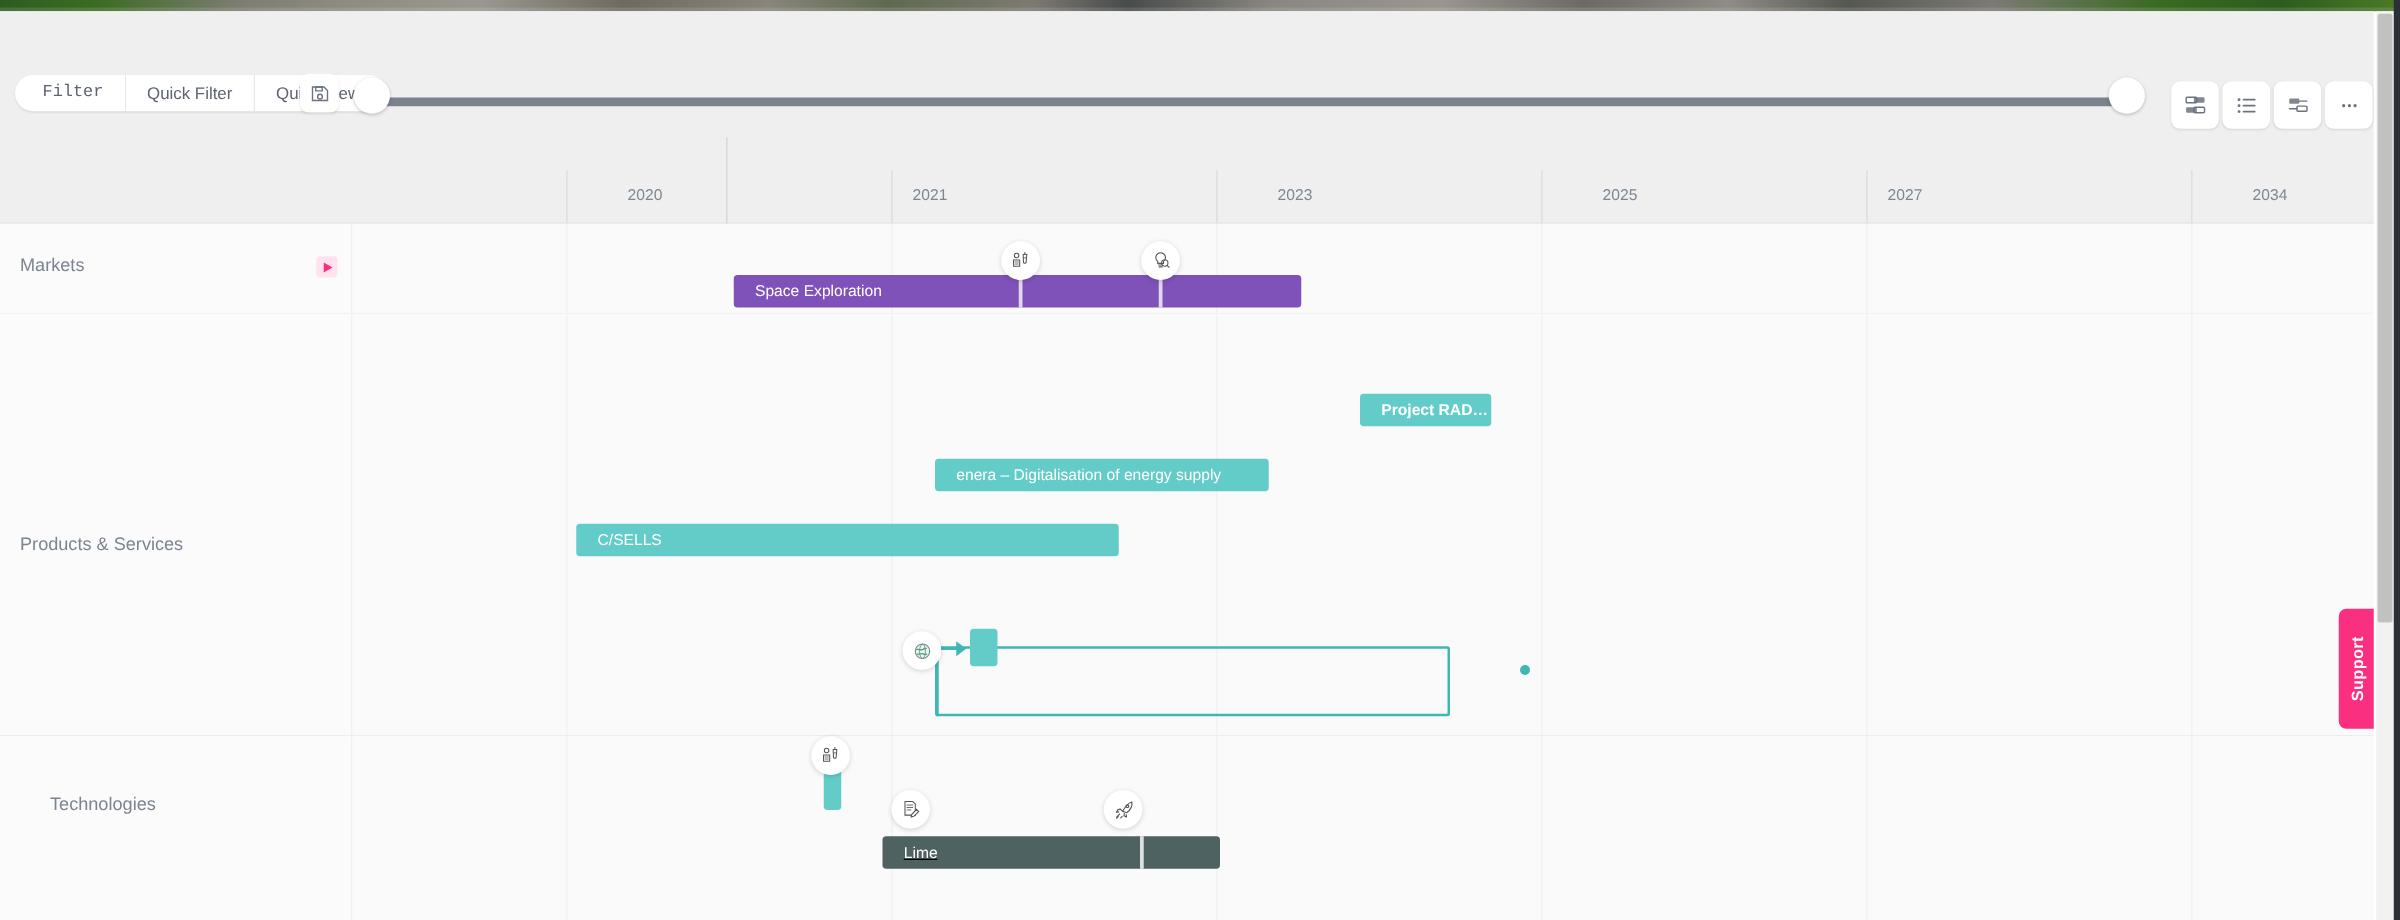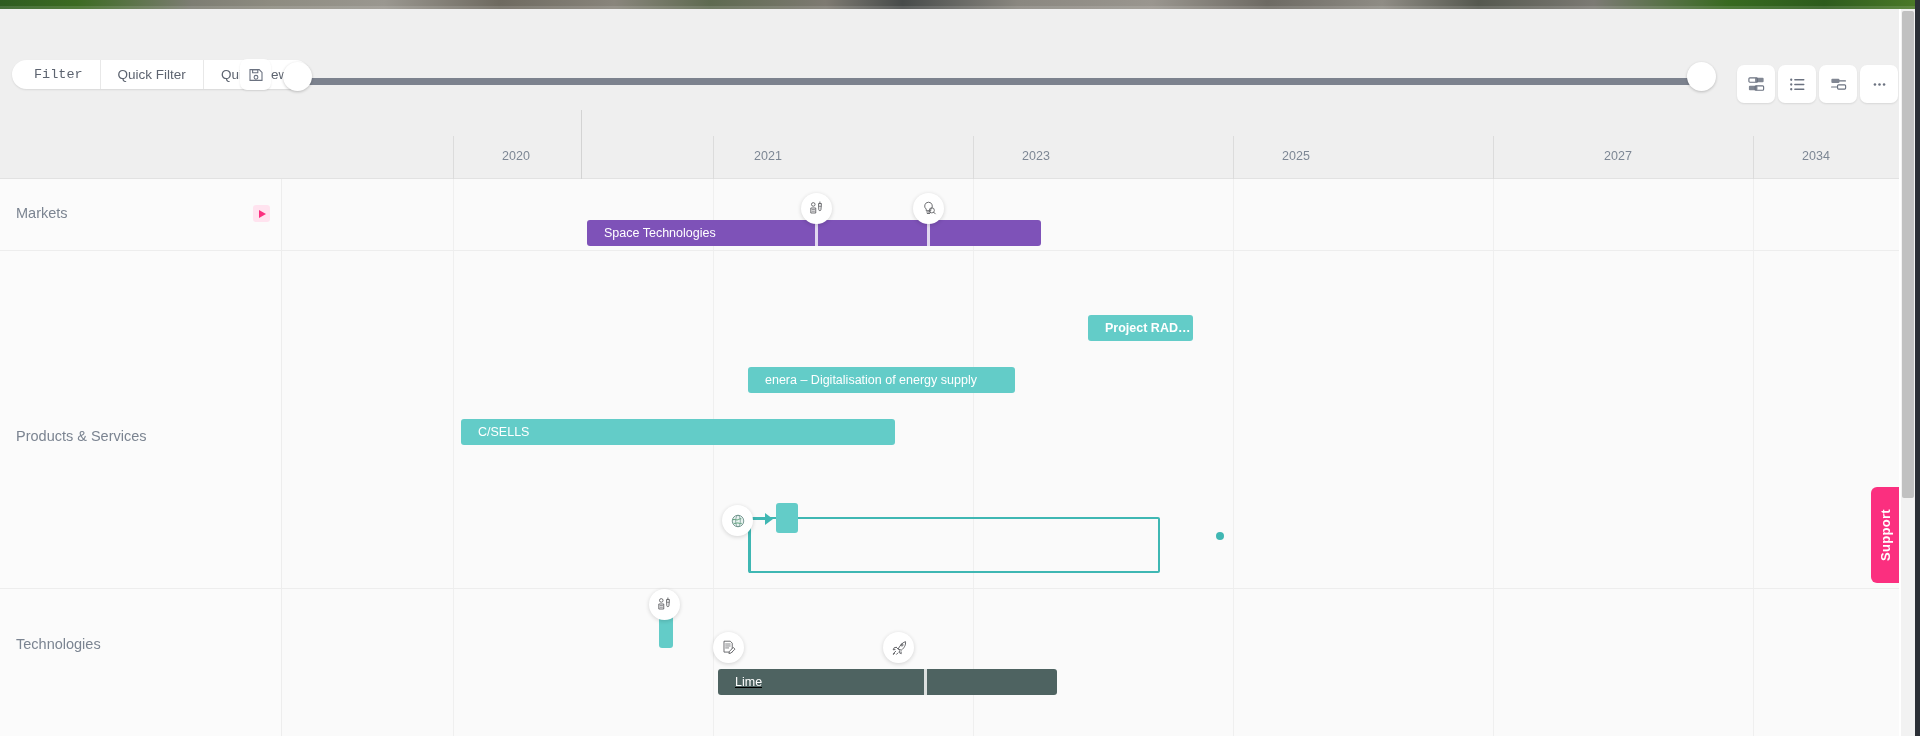--- a/index.html
+++ b/index.html
@@ -112,21 +112,21 @@
   }
   .lane .canvas {
     position: absolute; left: 282px; top: 0; right: 0; height: 100%;
     background: #fafafa;
   }
   .lane.l1 { top: 0;   height: 72px; border-bottom: 1px solid #ededed; }
   .lane.l2 { top: 72px;  height: 338px; border-bottom: 1px solid #ededed; }
   .lane.l3 { top: 410px; height: 147px; }
   .lane.l1 .label-txt { top: 26px; }
   .lane.l2 .label-txt { top: 177px; }
-  .lane.l3 .label-txt { top: 47px; }
+  .lane.l3 .label-txt { top: 47px; margin-left: 24px; }
 
   .play-chip {
     position: absolute; left: 253px; top: 26px;
     width: 17px; height: 17px; border-radius: 3px; background: #ffe3ef;
     display: flex; align-items: center; justify-content: center; cursor: pointer;
   }
   .play-chip .tri {
     width: 0; height: 0; border-left: 7px solid #fb2f7f;
     border-top: 4.5px solid transparent; border-bottom: 4.5px solid transparent;
     margin-left: 1px;
@@ -273,24 +273,24 @@
 
   <div class="time-header">
     <div class="yr-tick" style="left:453px"></div>
     <div class="yr-tick" style="left:713px"></div>
     <div class="yr-tick" style="left:973px"></div>
     <div class="yr-tick" style="left:1233px"></div>
     <div class="yr-tick" style="left:1493px"></div>
     <div class="yr-tick" style="left:1753px"></div>
 
     <div class="yr-lbl" style="left:516px">2020</div>
-    <div class="yr-lbl" style="left:768px">2021</div>
+    <div class="yr-lbl" style="left:744px">2021</div>
     <div class="yr-lbl" style="left:1036px">2023</div>
     <div class="yr-lbl" style="left:1296px">2025</div>
-    <div class="yr-lbl" style="left:1618px">2027</div>
+    <div class="yr-lbl" style="left:1524px">2027</div>
     <div class="yr-lbl" style="left:1816px">2034</div>
   </div>
   <div class="today-line"></div>
 
   <div class="lanes">
 
     <div class="lane l1">
       <div class="label-cell"></div>
       <div class="label-txt">Markets</div>
       <div class="play-chip">
@@ -299,21 +299,21 @@
 
       <div class="canvas">
         <div class="grid-line" style="left:171px"></div>
         <div class="grid-line" style="left:431px"></div>
         <div class="grid-line" style="left:691px"></div>
         <div class="grid-line" style="left:951px"></div>
         <div class="grid-line" style="left:1211px"></div>
         <div class="grid-line" style="left:1471px"></div>
 
         <div class="bar purple" style="left:305px; top:41px; width:454px;">
-          <span class="bar-txt">Space Technologies</span>
+          <span class="bar-txt">Space Exploration</span>
           <div class="bar-sep" style="left:228px"></div>
           <div class="bar-sep" style="left:340px"></div>
         </div>
 
         <div class="ms" style="left:519px; top:14px">
           <svg width="17" height="17" viewBox="0 0 20 20" fill="none" stroke="#55565a" stroke-width="1">
             <circle cx="6.2" cy="5.2" r="2.1"></circle>
             <path d="M3.3 9.4h5.8v5.9H3.3z"></path>
             <path d="M4.3 11.3h3.8M4.3 13.2h3.8" stroke-width=".8"></path>
             <path d="M12.4 4.2h3.4l-.6 7.2a1.2 1.2 0 0 1-1.2 1.1h-.1a1.2 1.2 0 0 1-1.2-1.1z"></path>
@@ -387,21 +387,21 @@
         <div class="grid-line" style="left:431px"></div>
         <div class="grid-line" style="left:691px"></div>
         <div class="grid-line" style="left:951px"></div>
         <div class="grid-line" style="left:1211px"></div>
         <div class="grid-line" style="left:1471px"></div>
 
         <div class="bar teal" style="left:377px; top:26px; width:14px; height:33px;">
           <span class="bar-txt" style="padding-left:0"></span>
         </div>
 
-        <div class="bar slate" style="left:436px; top:80px; width:339px;text-decoration:underline;">
+        <div class="bar slate" style="left:424px; top:80px; width:270px;text-decoration:underline;">
           <span class="bar-txt">Lime</span>
           <div class="bar-sep" style="left:206px; background:#f6f6f6;"></div>
         </div>
 
         <div class="ms" style="left:367px; top:0px">
           <svg width="17" height="17" viewBox="0 0 20 20" fill="none" stroke="#55565a" stroke-width="1">
             <circle cx="6.2" cy="5.2" r="2.1"></circle>
             <path d="M3.3 9.4h5.8v5.9H3.3z"></path>
             <path d="M4.3 11.3h3.8M4.3 13.2h3.8" stroke-width=".8"></path>
             <path d="M12.4 4.2h3.4l-.6 7.2a1.2 1.2 0 0 1-1.2 1.1h-.1a1.2 1.2 0 0 1-1.2-1.1z"></path>

